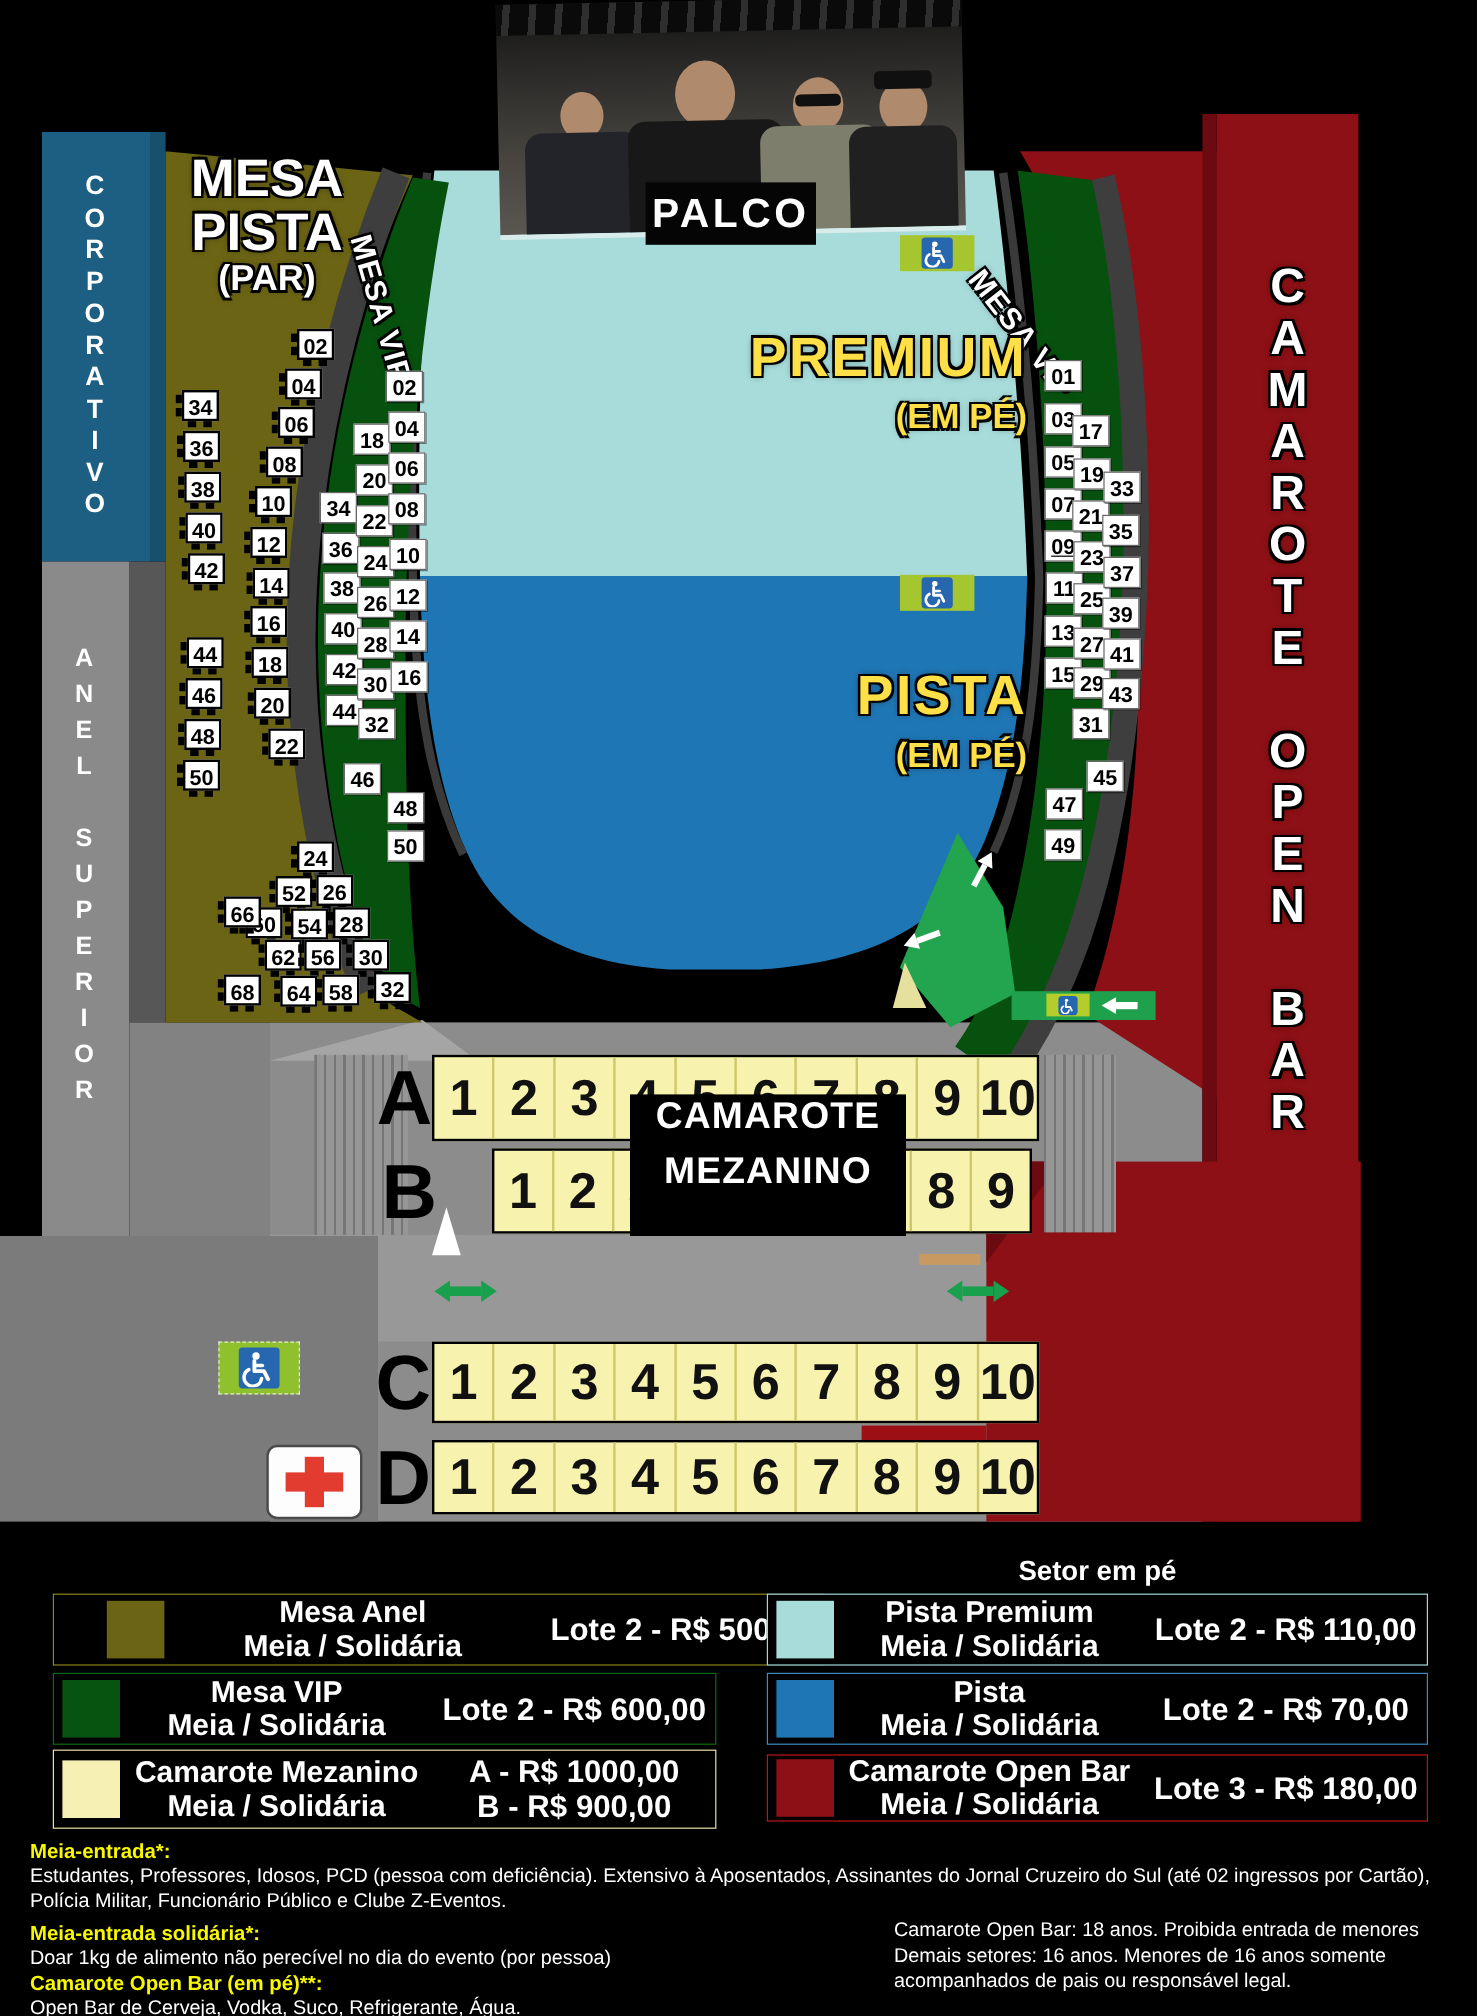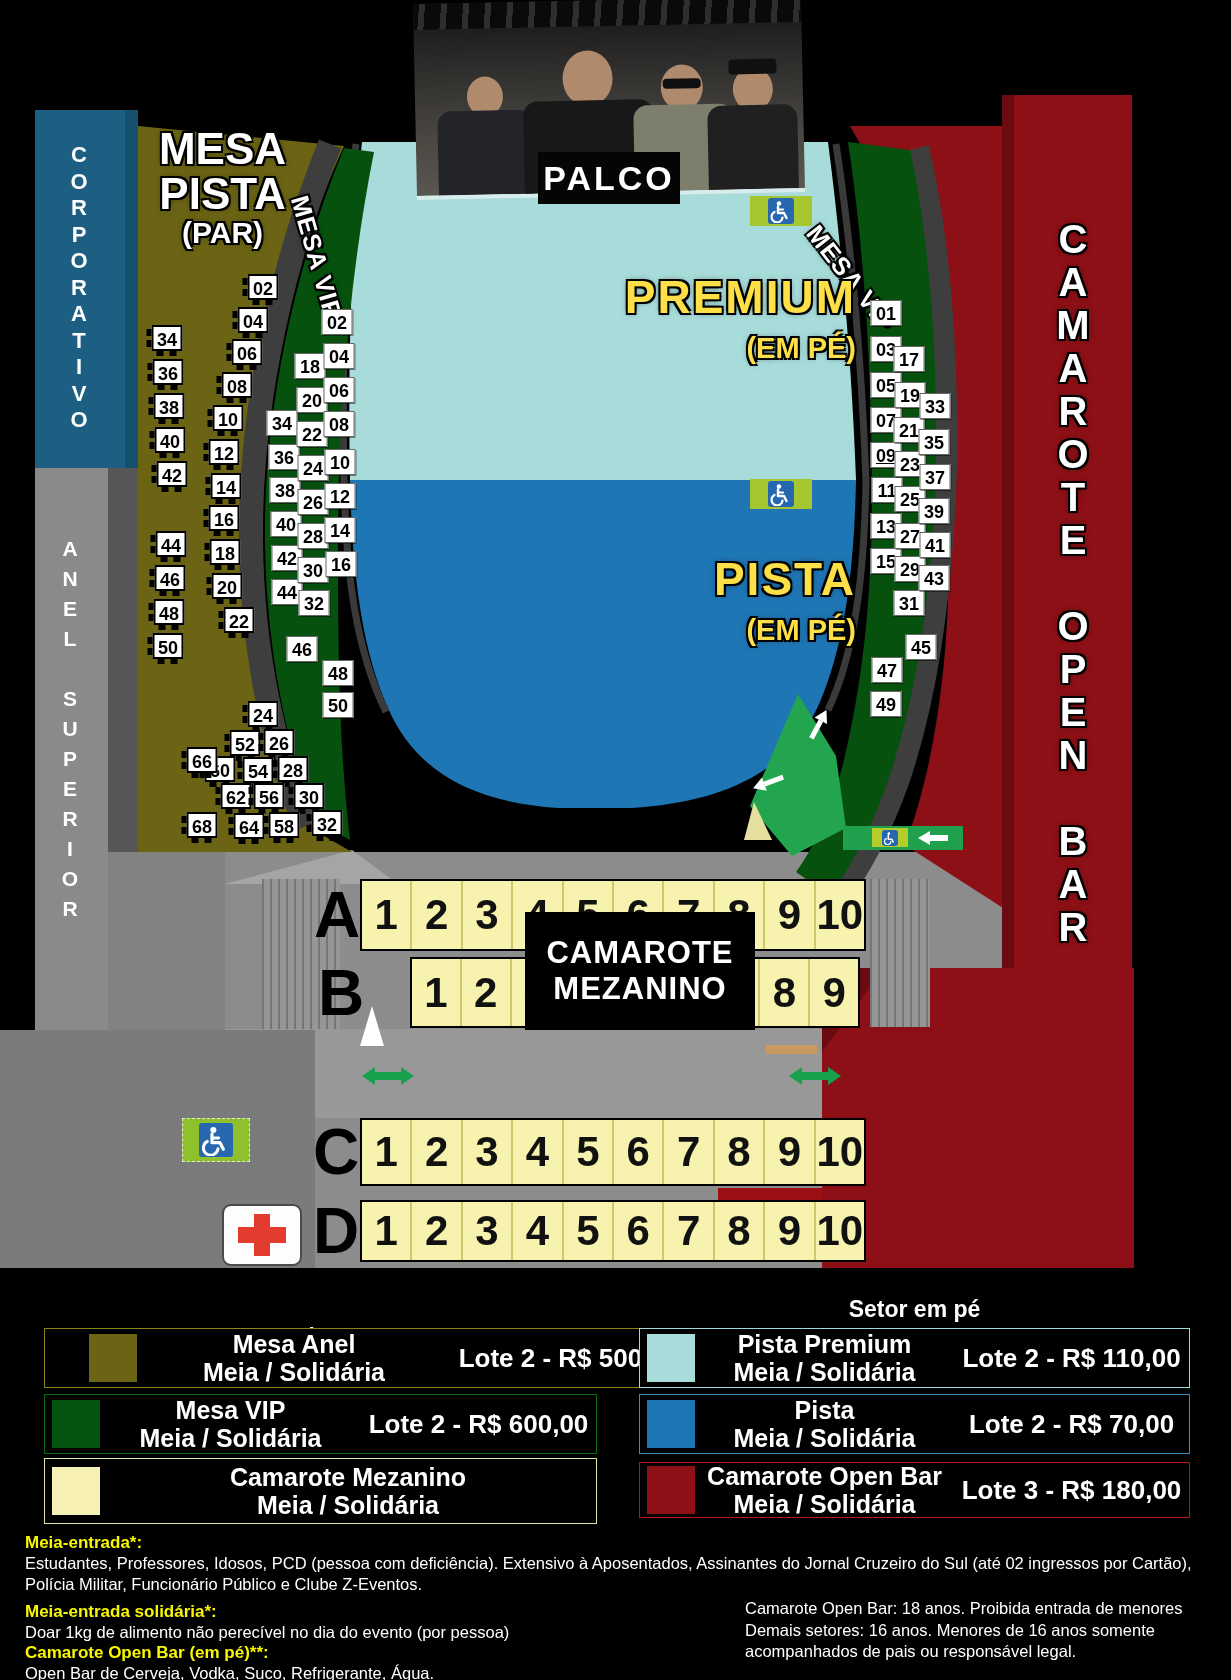--- a/index.html
+++ b/index.html
@@ -40,21 +40,21 @@
   .tb.anel::before{content:"";position:absolute;left:-7px;top:2px;width:5px;height:7px;background:#000;box-shadow:0 11px 0 #000;}
   .tb.anel::after{content:"";position:absolute;bottom:-7px;left:3px;width:7px;height:5px;background:#000;box-shadow:13px 0 0 #000;}
   
   .seat-row{position:absolute;display:flex;border:2px solid #000;background:#f7f3af;box-sizing:border-box;}
   .seat{flex:1;display:flex;align-items:center;justify-content:center;border-right:2px solid #cfc86a;
         font-weight:bold;font-size:42px;color:#111;}
   .seat:last-child{border-right:none;}
   .row-label{position:absolute;transform:translate(-50%,-50%);font-weight:bold;font-size:64px;color:#000;}
   
   #mezz-overlay{left:525px;top:912px;width:230px;height:118px;background:#000;color:#fff;
-        display:flex;flex-direction:column;align-items:center;justify-content:center;
+        display:flex;flex-direction:column;align-items:center;gap:10px;
         font-weight:bold;font-size:31px;letter-spacing:1px;}
   
   .sign{position:absolute;display:flex;align-items:center;justify-content:center;}
   .wc{display:inline-flex;background:#2667b0;border-radius:3px;padding:1px;}
   #firstaid{left:222px;top:1204px;width:76px;height:58px;background:#fdfdfd;border:2px solid #4a4a4a;
             border-radius:9px;}
   #firstaid .fa-v{position:absolute;left:30px;top:8px;width:16px;height:42px;background:#e23c30;}
   #firstaid .fa-h{position:absolute;left:14px;top:21px;width:48px;height:16px;background:#e23c30;}
   
   .leg-title{position:absolute;color:#fff;font-weight:bold;font-size:23px;text-align:center;}
@@ -425,20 +425,22 @@
           <div>Meia / Solidária</div>
         </span>
         <span class="leg-price">Lote 2 - R$ 600,00</span>
       </div>
       <div class="leg-item" style="left: 44px; top: 1458px; width: 553px; height: 66px; border: 1px solid rgb(232, 226, 168);">
         <span class="leg-swatch" style="background: rgb(246, 240, 180);"></span>
         <span class="leg-name">
           <div>Camarote Mezanino</div>
           <div>Meia / Solidária</div>
         </span>
+        <span class="leg-price">A - R$ 1000,00
+B - R$ 900,00</span>
       </div>
     </div>
   <div id="leg-right">
       <div class="leg-item" style="left: 639px; top: 1328px; width: 551px; height: 60px; border: 1px solid rgb(159, 216, 216);">
         <span class="leg-swatch" style="background: rgb(167, 220, 219);"></span>
         <span class="leg-name">
           <div>Pista Premium</div>
           <div>Meia / Solidária</div>
         </span>
         <span class="leg-price">Lote 2 - R$ 110,00</span>

